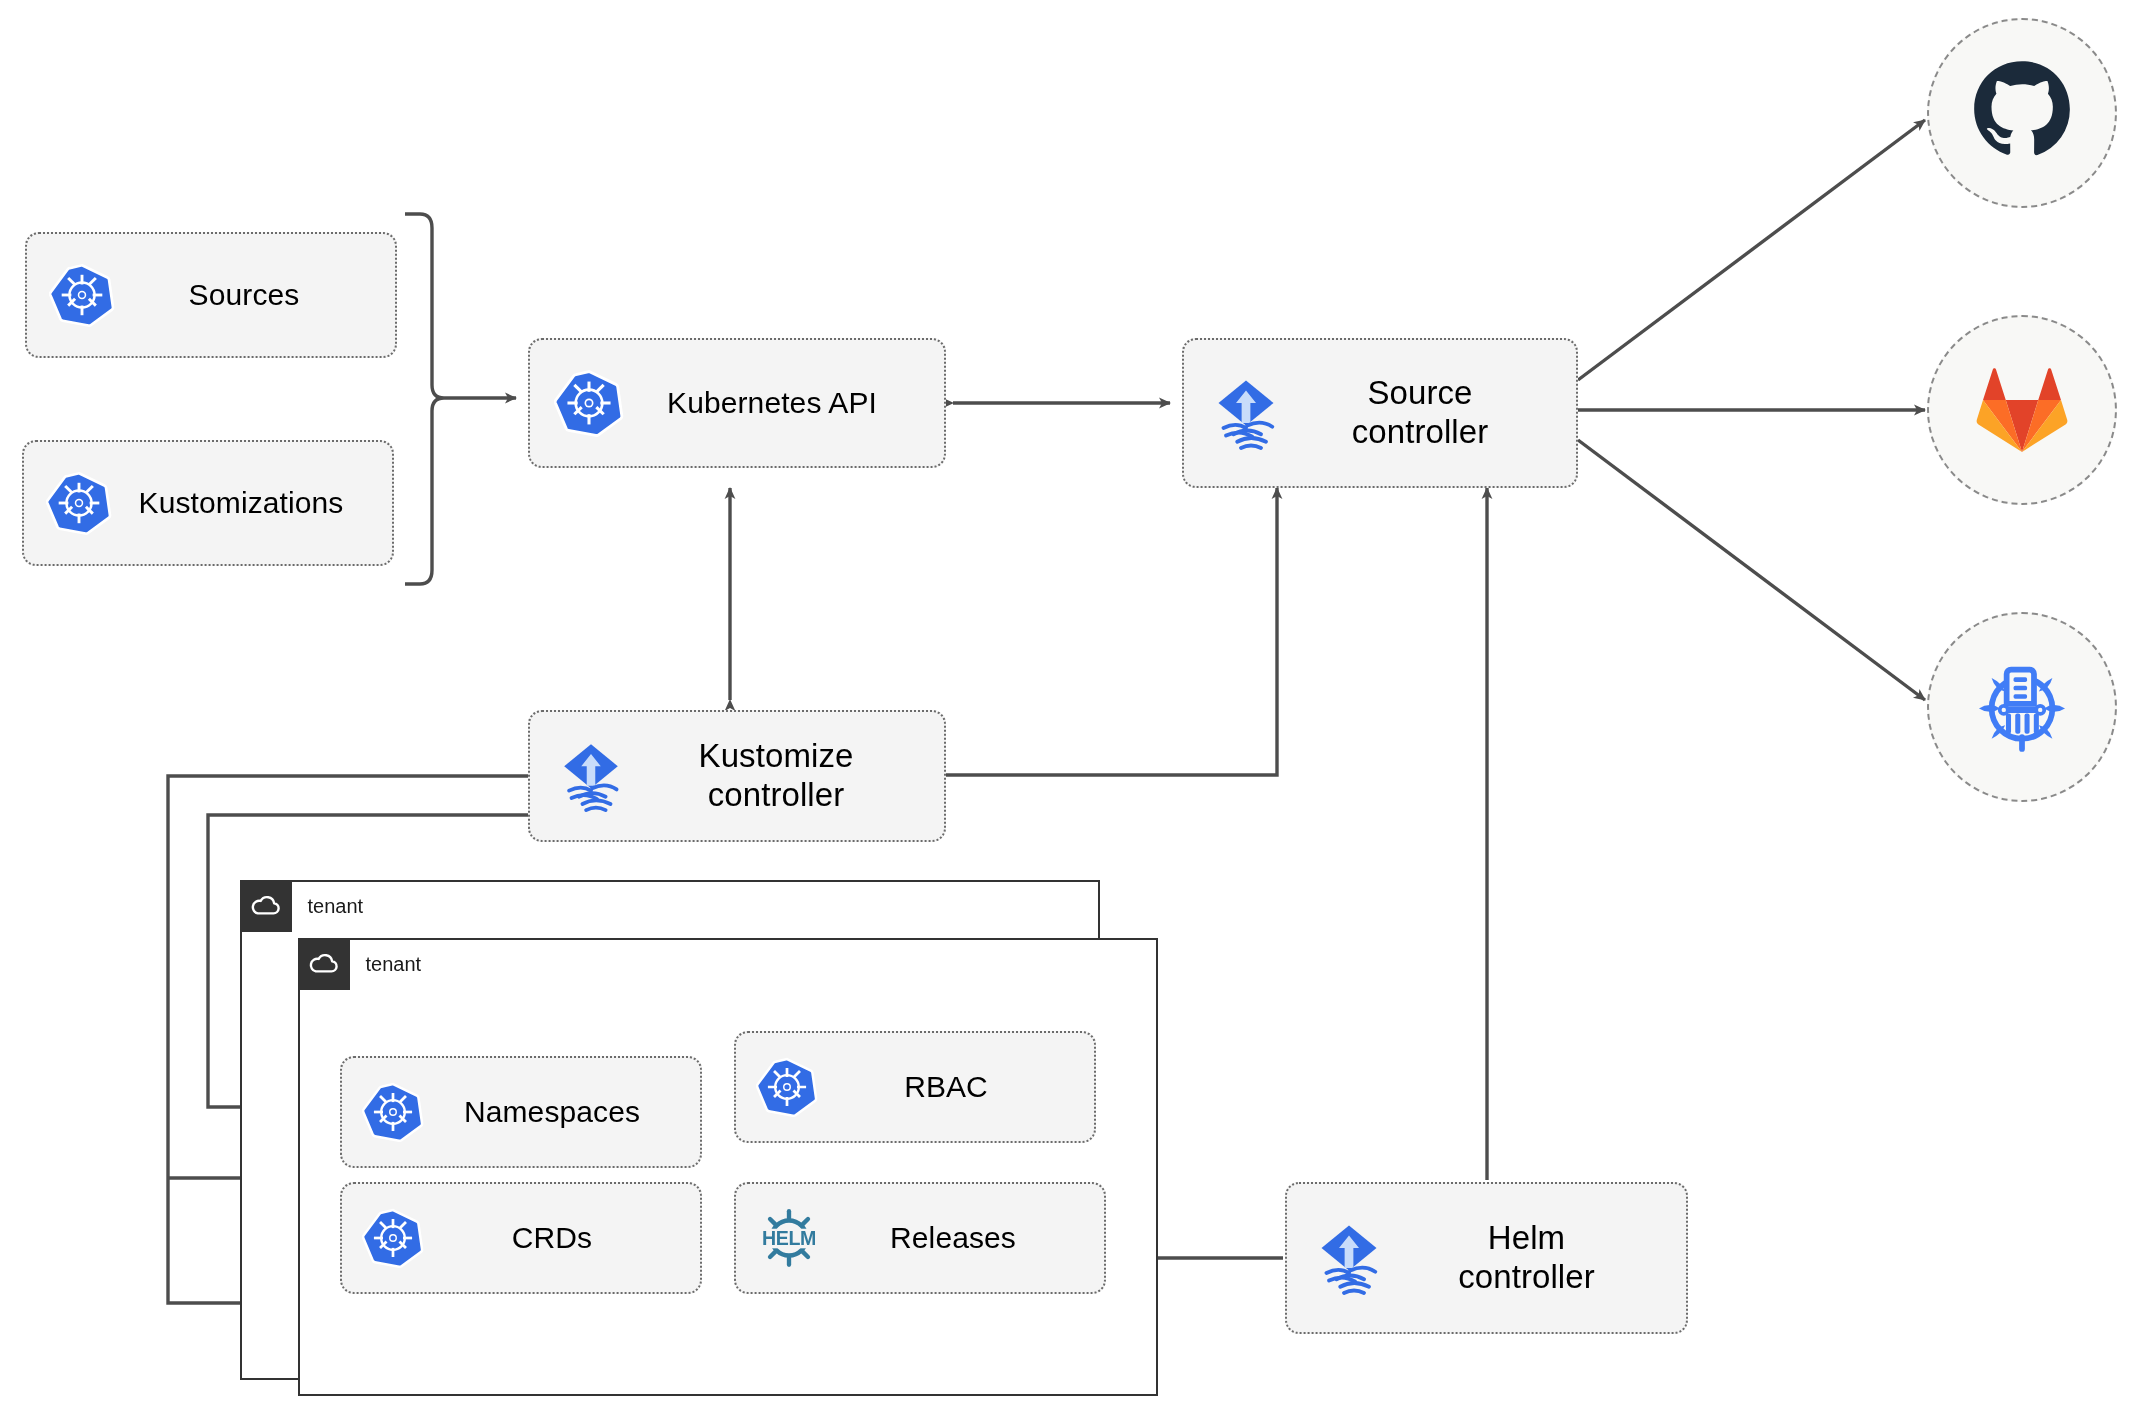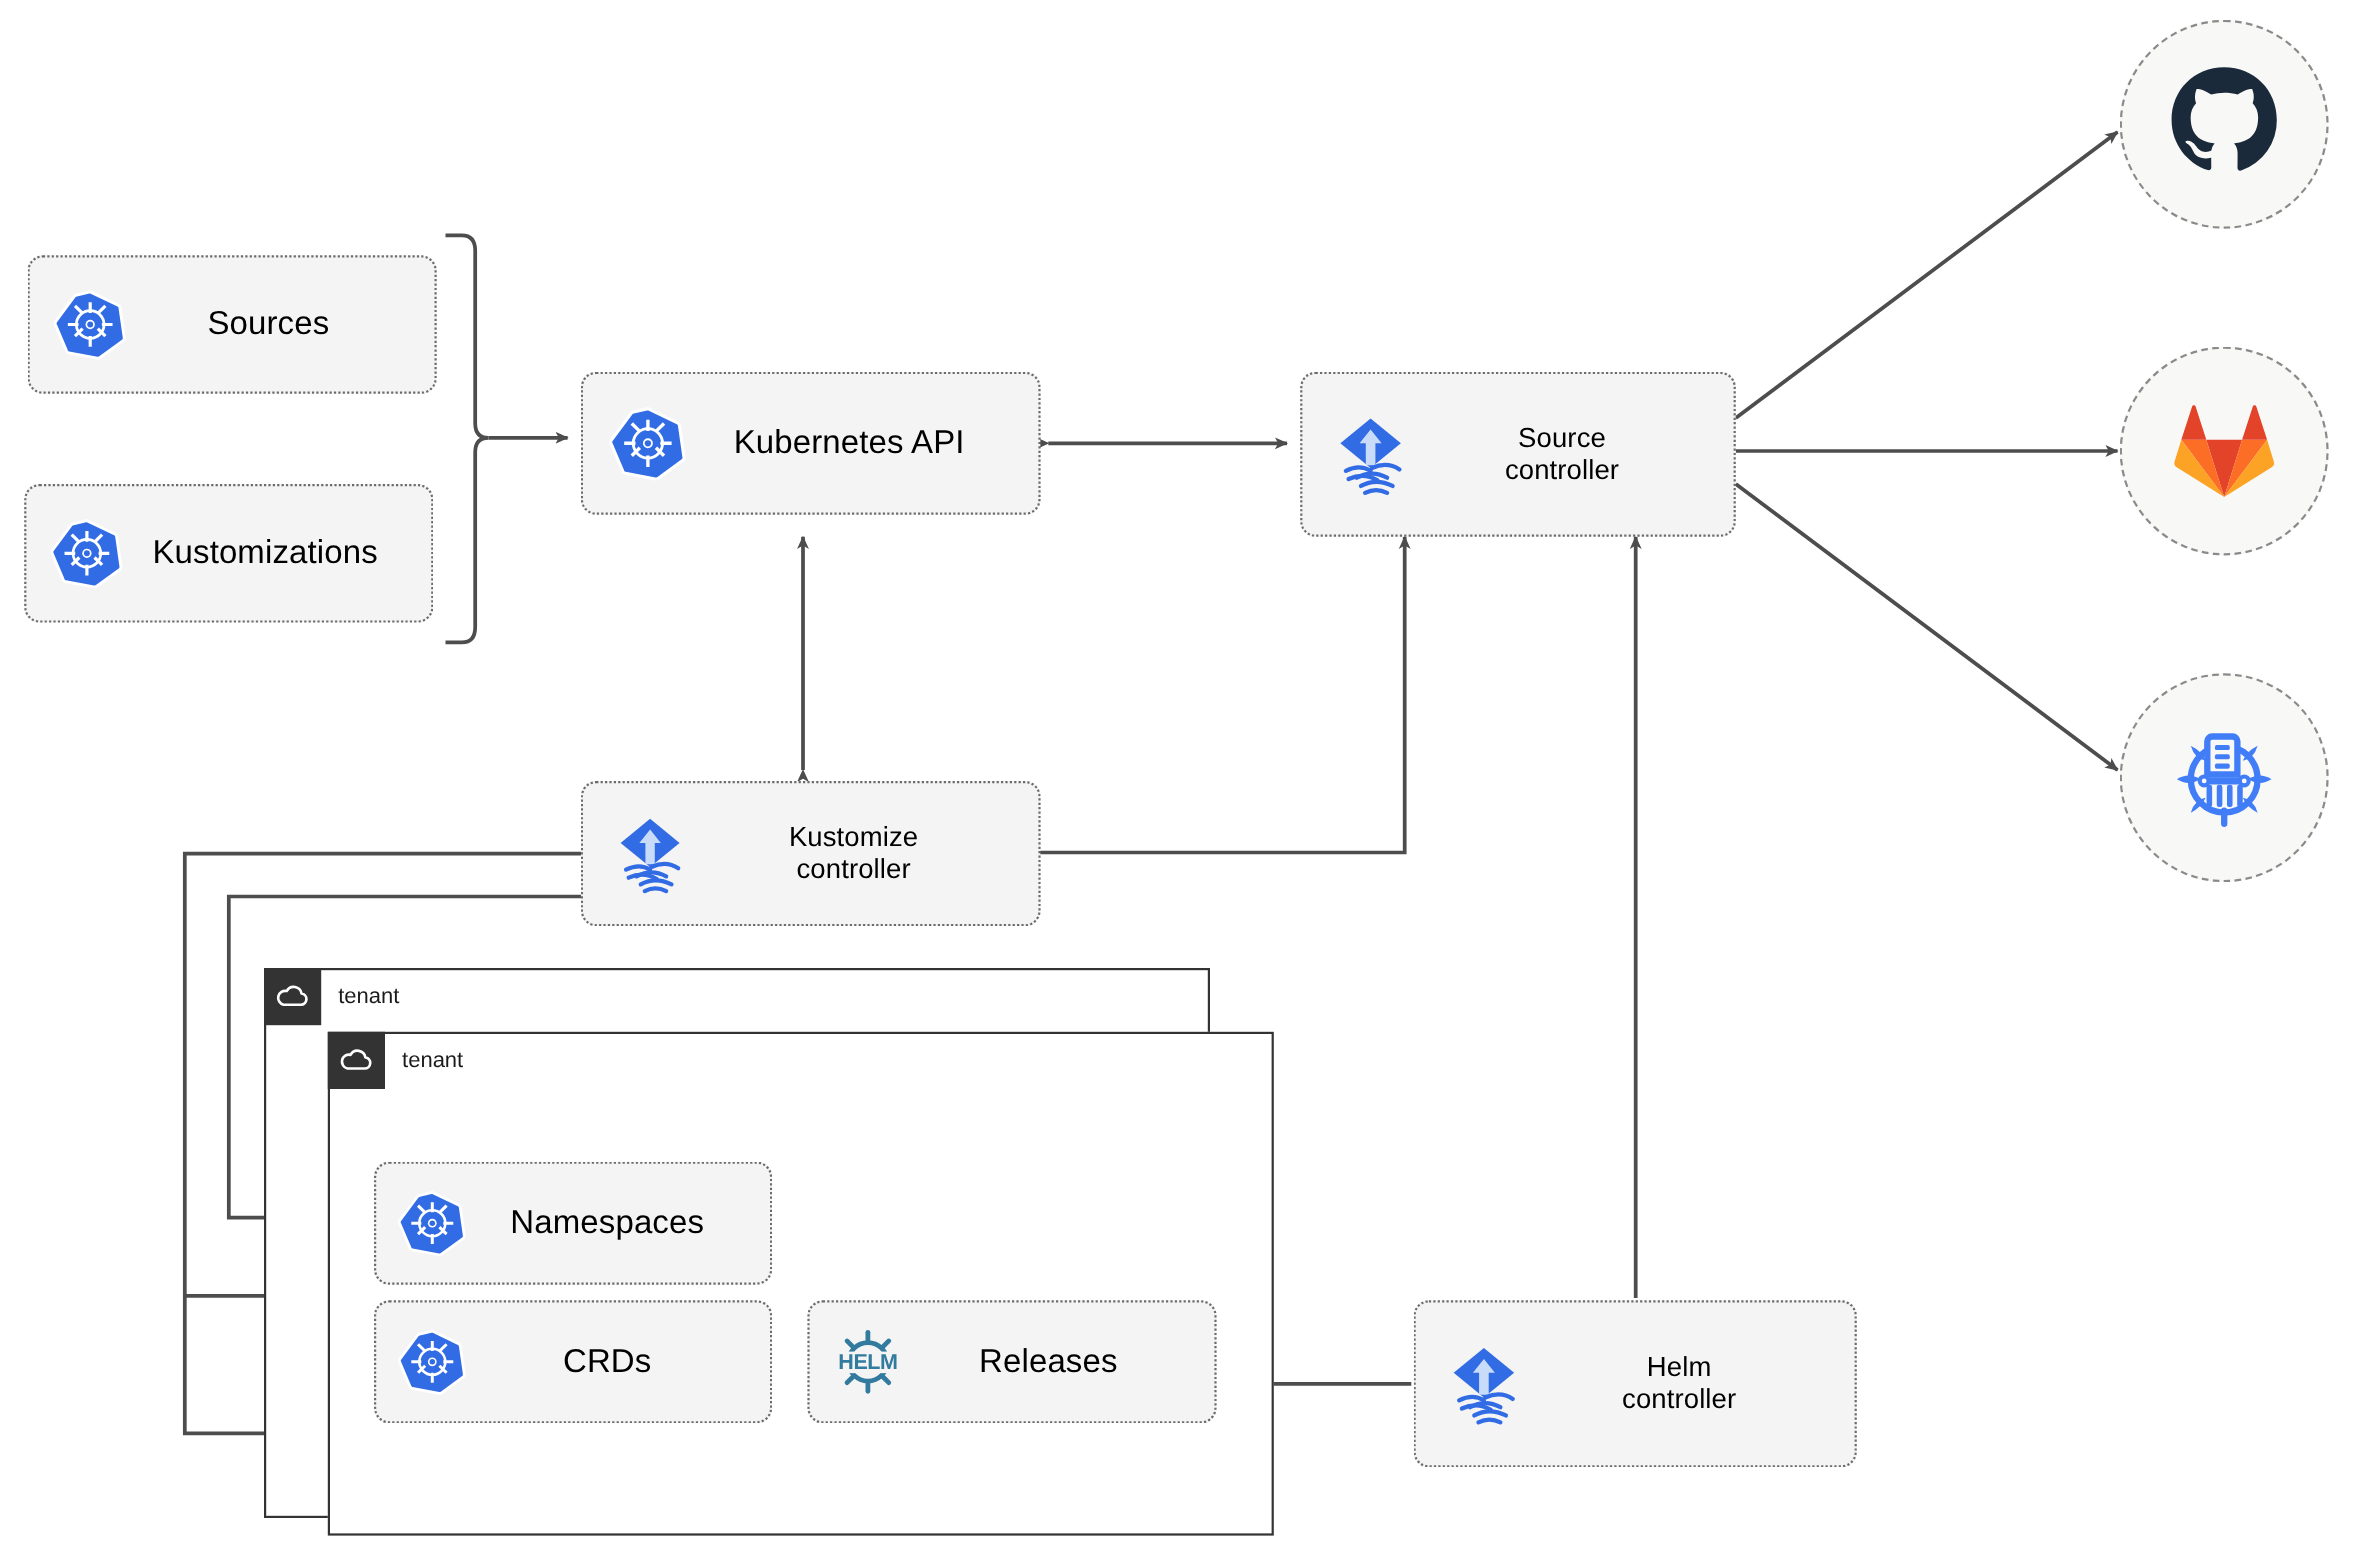--- a/index.html
+++ b/index.html
@@ -8,21 +8,21 @@
   #stage{position:absolute;inset:0;width:2144px;height:1407px;}
   svg#wires{position:absolute;left:0;top:0;width:2144px;height:1407px;pointer-events:none;}
 
   
   .rbox{position:absolute;box-sizing:border-box;background:#f4f4f4;
         border:2px dotted #6b6b6b;border-radius:14px;
         display:flex;align-items:center;z-index:3;}
   .rbox .ico{flex:0 0 auto;display:flex;align-items:center;justify-content:center;}
   .rbox .lbl{flex:1 1 auto;text-align:center;font-size:30px;line-height:1.18;
              color:#000;letter-spacing:.1px;}
-  .rbox.two .lbl{font-size:25px;}
+  .rbox.two .lbl{font-size:33px;}
 
   
   .pcircle{position:absolute;box-sizing:border-box;border:2.5px dashed #8a8a8a;
            border-radius:50%;background:#f8f8f6;display:flex;
            align-items:center;justify-content:center;z-index:3;}
 
   
   .tenant{position:absolute;box-sizing:border-box;background:#ffffff;
           border:2.5px solid #333333;z-index:2;}
   .tenant .tab{position:absolute;left:-2.5px;top:-2.5px;height:52px;
@@ -245,20 +245,41 @@
           <path d="M44.4 14.5l2 2-6.7 6.6-2-2z"></path>
             <path d="M24.3 34.7l2 2-6.7 6.6-2-2z"></path>
           <circle cx="32" cy="32" r="12.2" fill="none" stroke="#ffffff" stroke-width="2.4"></circle>
           <circle cx="32" cy="32" r="2.6" fill="#326CE5"></circle>
         </g>
       </svg>
     </span>
     <span class="lbl">Namespaces</span>
   </div>
 
+  <div class="rbox" style="left:734px;top:1031px;width:362px;height:112px;padding:0 20px;">
+    <span class="ico">
+      <svg class="k8s" width="62" height="62" viewBox="0 0 64 64">
+        <path d="M32 3.2 56.6 15a3 3 0 0 1 1.6 2L62 43.6a3 3 0 0 1-.9 2.6L40.7 61.1a3 3 0 0 1-2.5.5L13.3 57a3 3 0 0 1-2.1-1.6L1.3 32.1a3 3 0 0 1 .2-2.6L18 7.2a3 3 0 0 1 2.2-1.2z" fill="#326CE5" stroke="#ffffff" stroke-width="2.6"></path>
+        <g fill="#ffffff">
+          <circle cx="32" cy="32" r="4.1"></circle>
+          <path d="M30.6 12.4h2.8v9.4h-2.8z"></path>
+            <path d="M30.6 42.2h2.8v9.4h-2.8z"></path>
+          <path d="M12.3 30.6h9.4v2.8h-9.4z"></path>
+            <path d="M42.3 30.6h9.4v2.8h-9.4z"></path>
+          <path d="M17.6 16.5l2-2 6.7 6.6-2 2z"></path>
+            <path d="M37.7 36.7l2-2 6.7 6.6-2 2z"></path>
+          <path d="M44.4 14.5l2 2-6.7 6.6-2-2z"></path>
+            <path d="M24.3 34.7l2 2-6.7 6.6-2-2z"></path>
+          <circle cx="32" cy="32" r="12.2" fill="none" stroke="#ffffff" stroke-width="2.4"></circle>
+          <circle cx="32" cy="32" r="2.6" fill="#326CE5"></circle>
+        </g>
+      </svg>
+    </span>
+    <span class="lbl">RBAC</span>
+  </div>
 
   <div class="rbox" style="left:340px;top:1182px;width:362px;height:112px;padding:0 20px;">
     <span class="ico">
       <svg class="k8s" width="62" height="62" viewBox="0 0 64 64">
         <path d="M32 3.2 56.6 15a3 3 0 0 1 1.6 2L62 43.6a3 3 0 0 1-.9 2.6L40.7 61.1a3 3 0 0 1-2.5.5L13.3 57a3 3 0 0 1-2.1-1.6L1.3 32.1a3 3 0 0 1 .2-2.6L18 7.2a3 3 0 0 1 2.2-1.2z" fill="#326CE5" stroke="#ffffff" stroke-width="2.6"></path>
         <g fill="#ffffff">
           <circle cx="32" cy="32" r="4.1"></circle>
           <path d="M30.6 12.4h2.8v9.4h-2.8z"></path>
             <path d="M30.6 42.2h2.8v9.4h-2.8z"></path>
           <path d="M12.3 30.6h9.4v2.8h-9.4z"></path>

